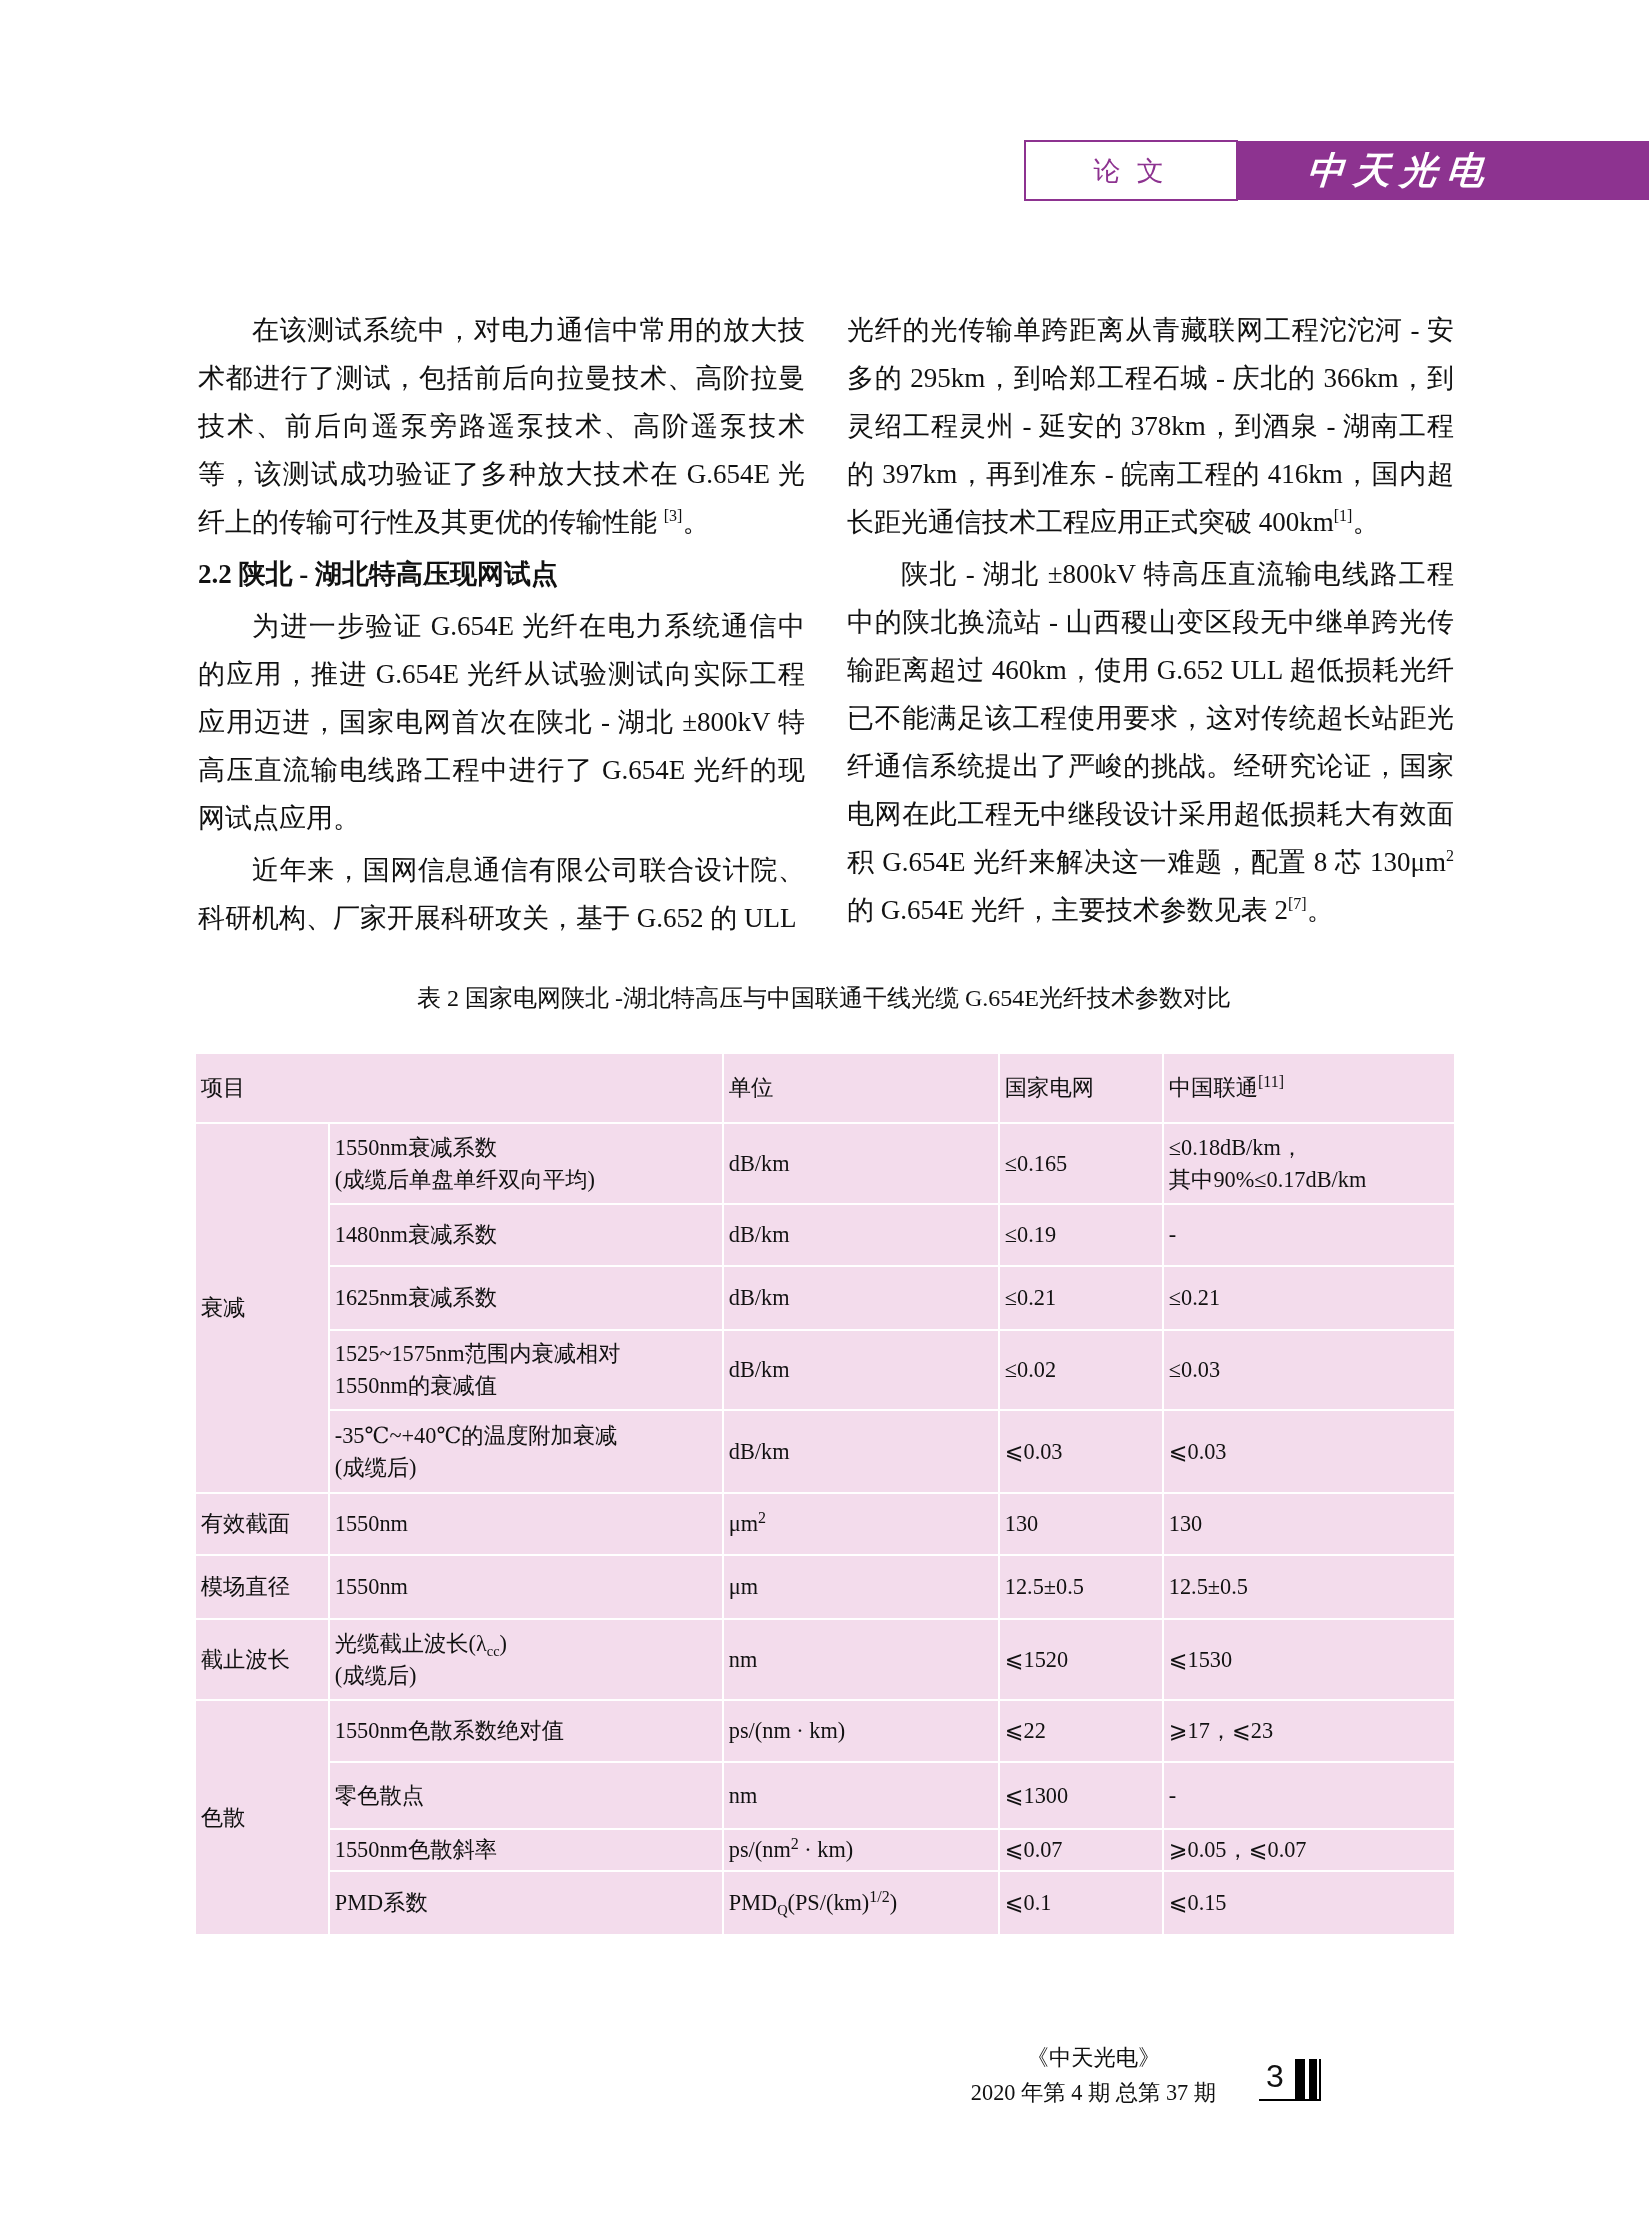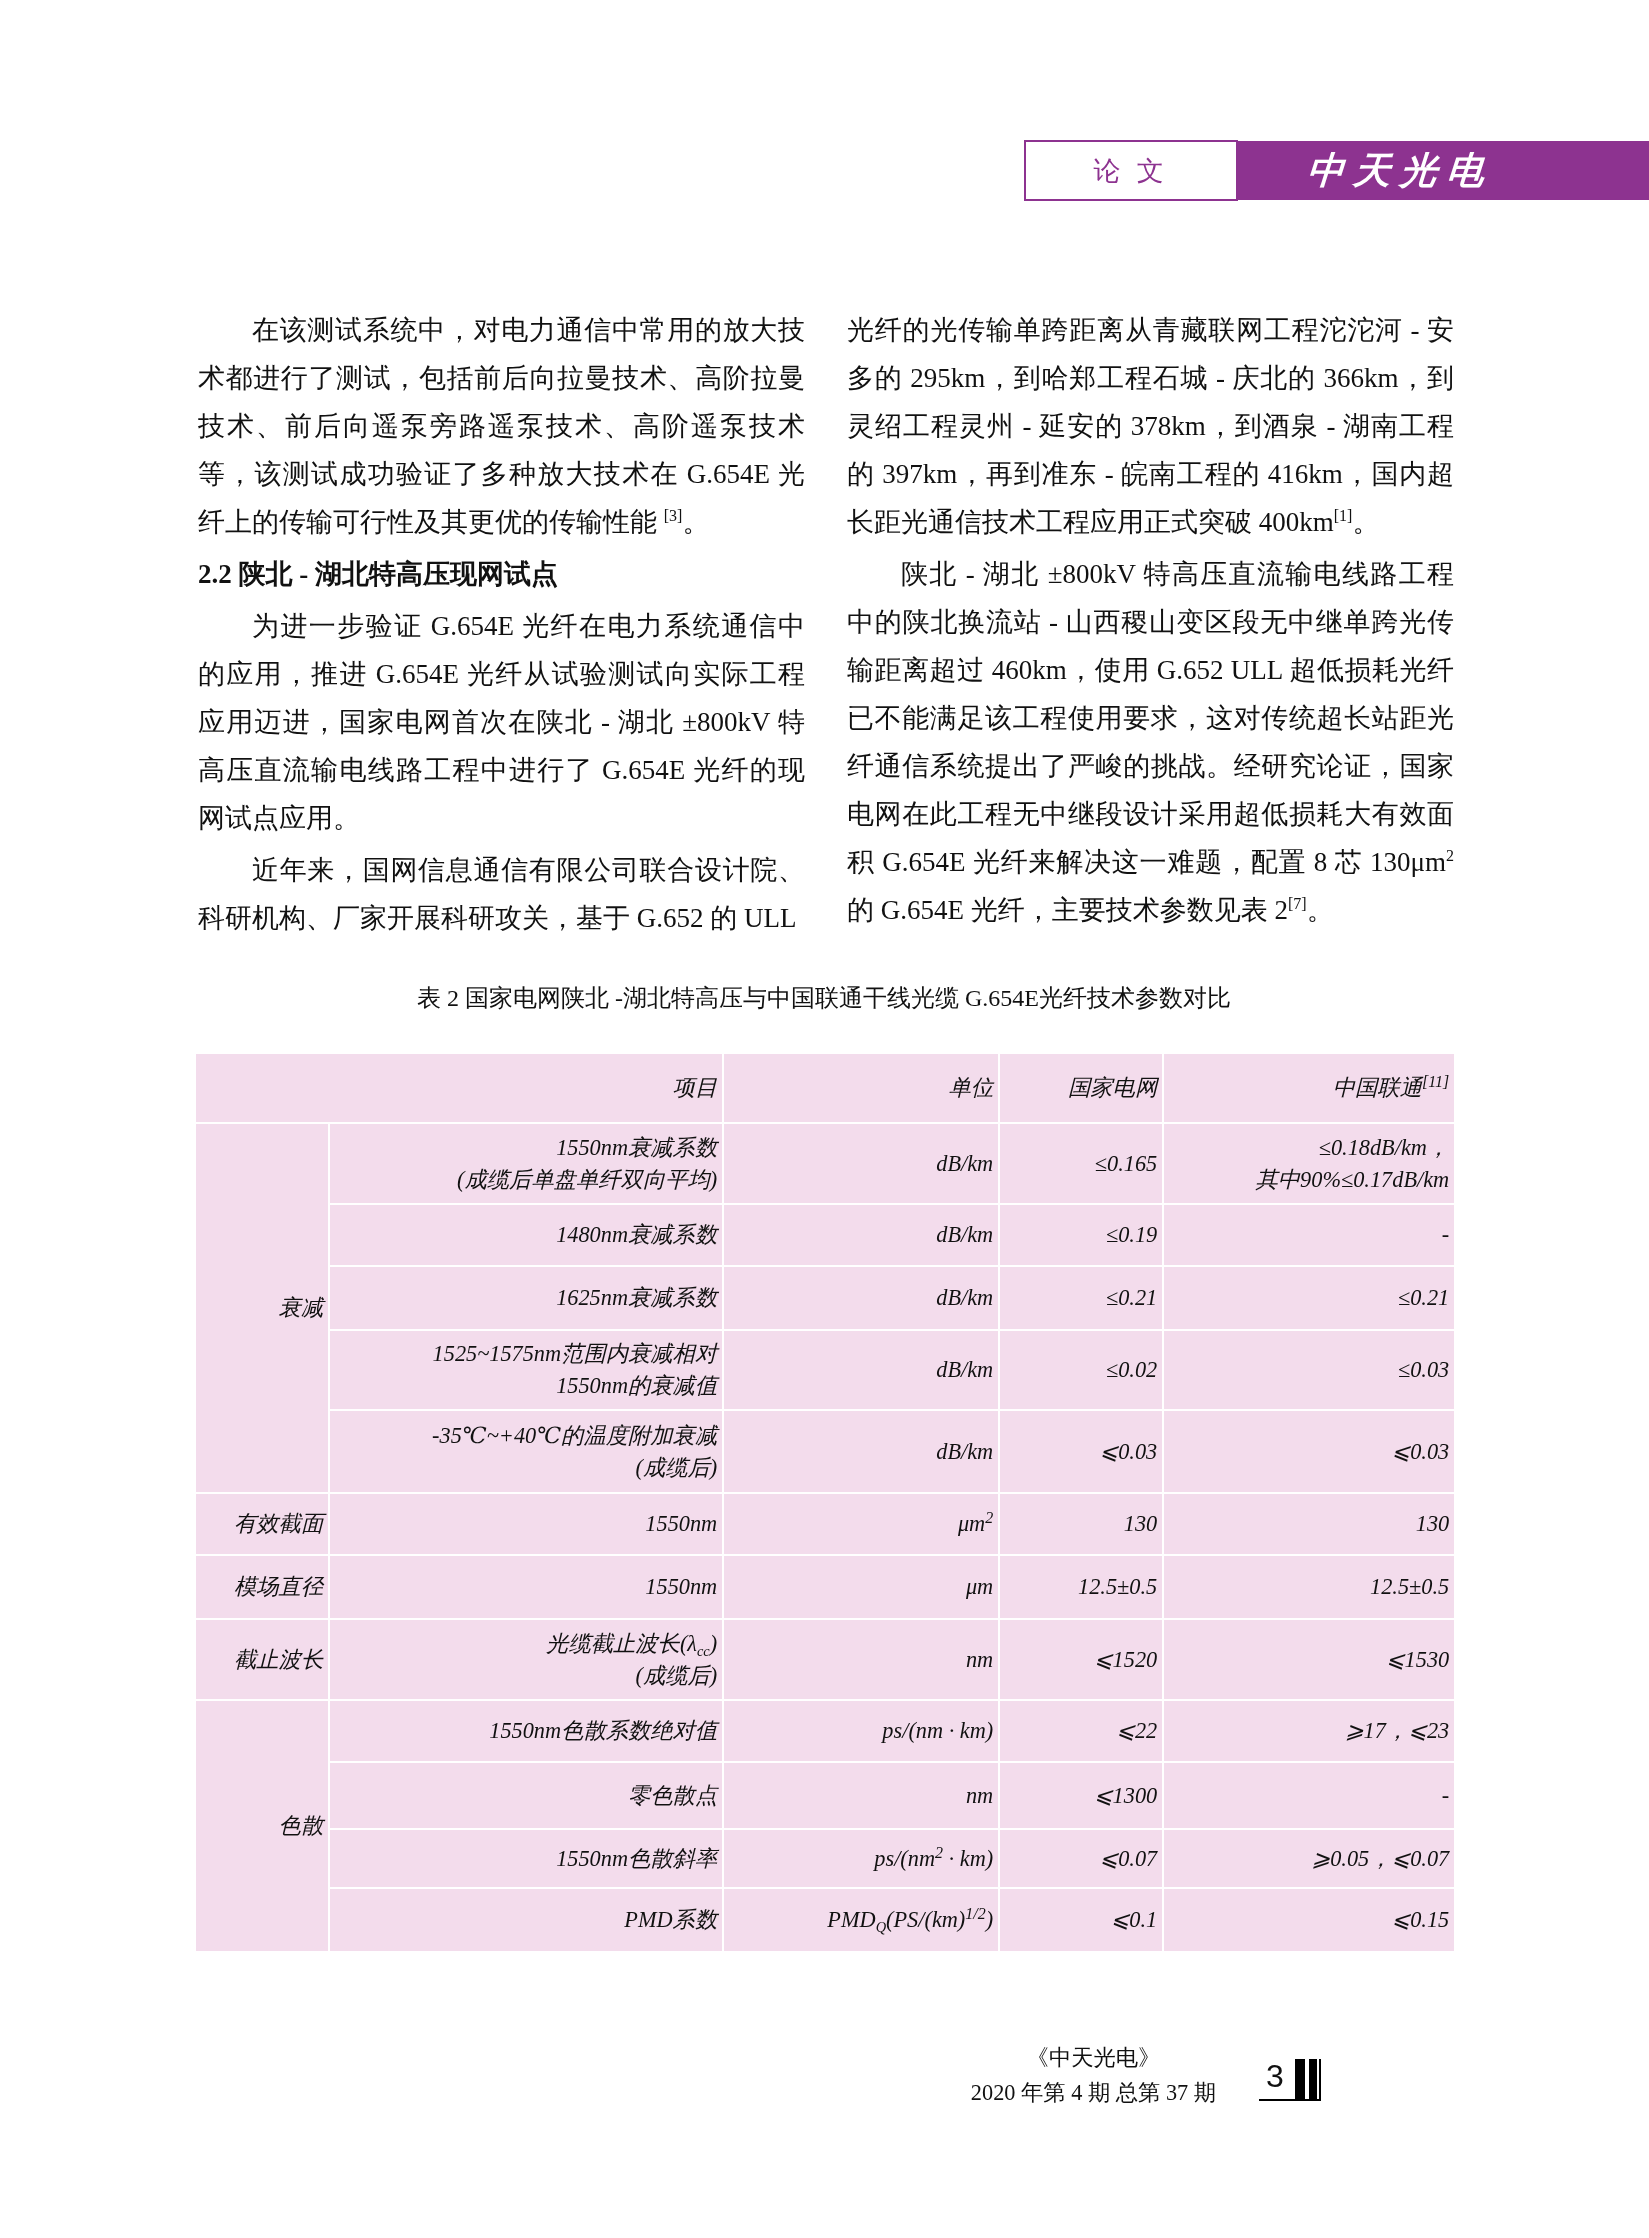--- a/index.html
+++ b/index.html
@@ -36,26 +36,26 @@
   .table-title{
     position:absolute;left:194px;top:982px;width:1260px;
     text-align:center;font-size:24px;
   }
   table.spec{
     position:absolute;left:194px;top:1052px;width:1260px;
     border-collapse:collapse;table-layout:fixed;
   }
   table.spec td{
     background:#f3dcec;border:2.4px solid #ffffff;
-    text-align:right;vertical-align:middle;
-    font-size:22.3px;line-height:32px;padding:0 4.8px;font-style:italic;
+    text-align:left;vertical-align:middle;
+    font-size:22.3px;line-height:32px;padding:0 4.8px;
   }
   tr.rh88{height:70px;} tr.rh102{height:81px;} tr.rh78{height:62px;}
   tr.rh80{height:64px;} tr.rh100{height:80px;} tr.rh104{height:83px;}
-  tr.rh84{height:67px;} tr.rh74{height:59px;}
+  tr.rh84{height:67px;} tr.rh74{height:42px;}
   
   .footer-lines{
     position:absolute;top:2040px;left:934px;width:319px;
     text-align:center;font-size:22.3px;line-height:35px;
   }
   .page-num{
     position:absolute;left:1266px;top:2058px;font-size:32px;
     font-family:"Liberation Sans","DejaVu Sans",sans-serif;
   }
   .pageno-rule{position:absolute;left:1259px;top:2099px;width:62px;height:2.4px;background:#000;}

